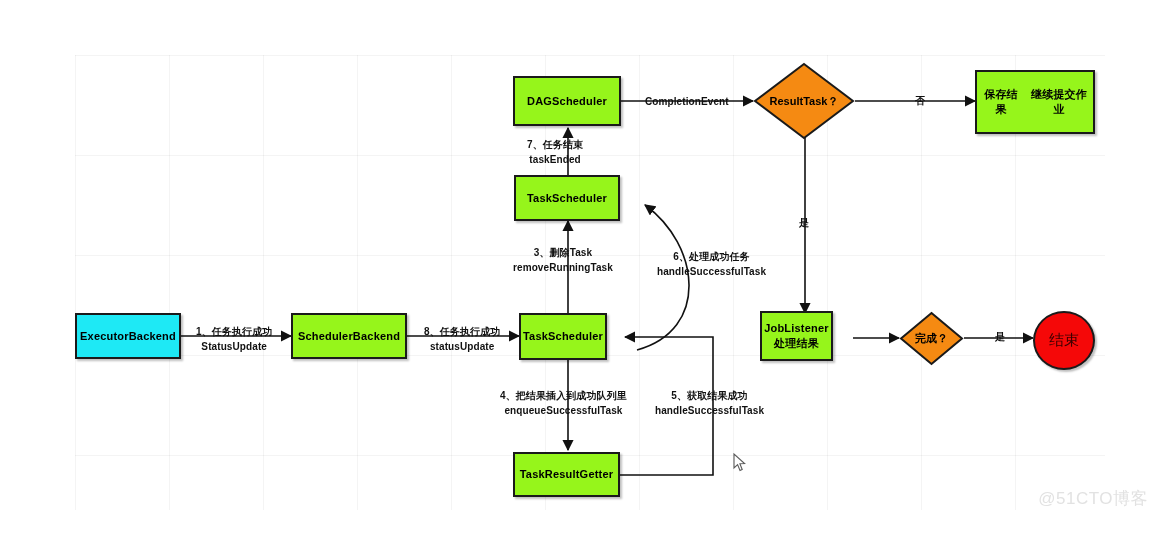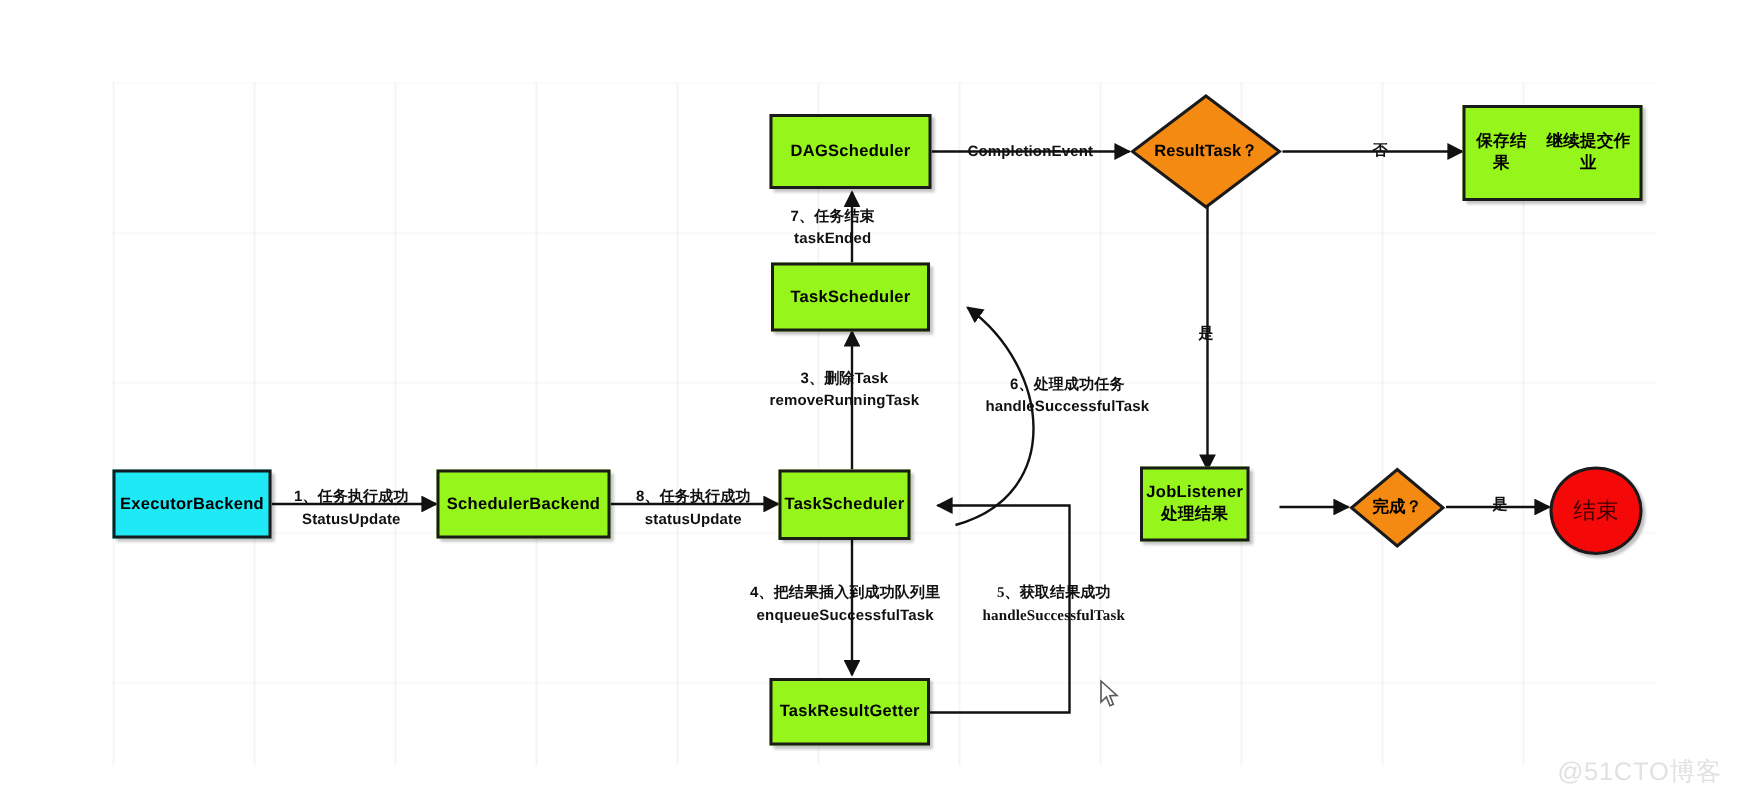--- a/index.html
+++ b/index.html
@@ -98,21 +98,21 @@
     white-space: nowrap;
     letter-spacing: 0.1px;
   }
   .edge-label .cn { display: block; }
   .edge-label .en { display: block; font-weight: bold; }
   .edge-label.single { white-space: nowrap; }
 
   .watermark {
     position: absolute;
     right: 16px;
-    bottom: 8px;
+    bottom: 24px;
     font-size: 17px;
     color: #e2e2e2;
     font-weight: normal;
     letter-spacing: 0.5px;
     user-select: none;
   }
   .cursor {
     position: absolute;
     width: 14px;
     height: 20px;
@@ -224,21 +224,21 @@
   <div class="edge-label" style="left:513px; top:246px;">
     <span class="cn">3、删除Task</span>
     <span class="en">removeRunningTask</span>
   </div>
 
   <div class="edge-label" style="left:500px; top:389px;">
     <span class="cn">4、把结果插入到成功队列里</span>
     <span class="en">enqueueSuccessfulTask</span>
   </div>
 
-  <div class="edge-label" style="left:655px; top:389px;font-family:Liberation Serif, serif;">
+  <div class="edge-label" style="left:655px; top:389px;">
     <span class="cn">5、获取结果成功</span>
     <span class="en">handleSuccessfulTask</span>
   </div>
 
   <div class="edge-label" style="left:657px; top:250px;">
     <span class="cn">6、处理成功任务</span>
     <span class="en">handleSuccessfulTask</span>
   </div>
 
   <div class="edge-label" style="left:527px; top:138px;">

